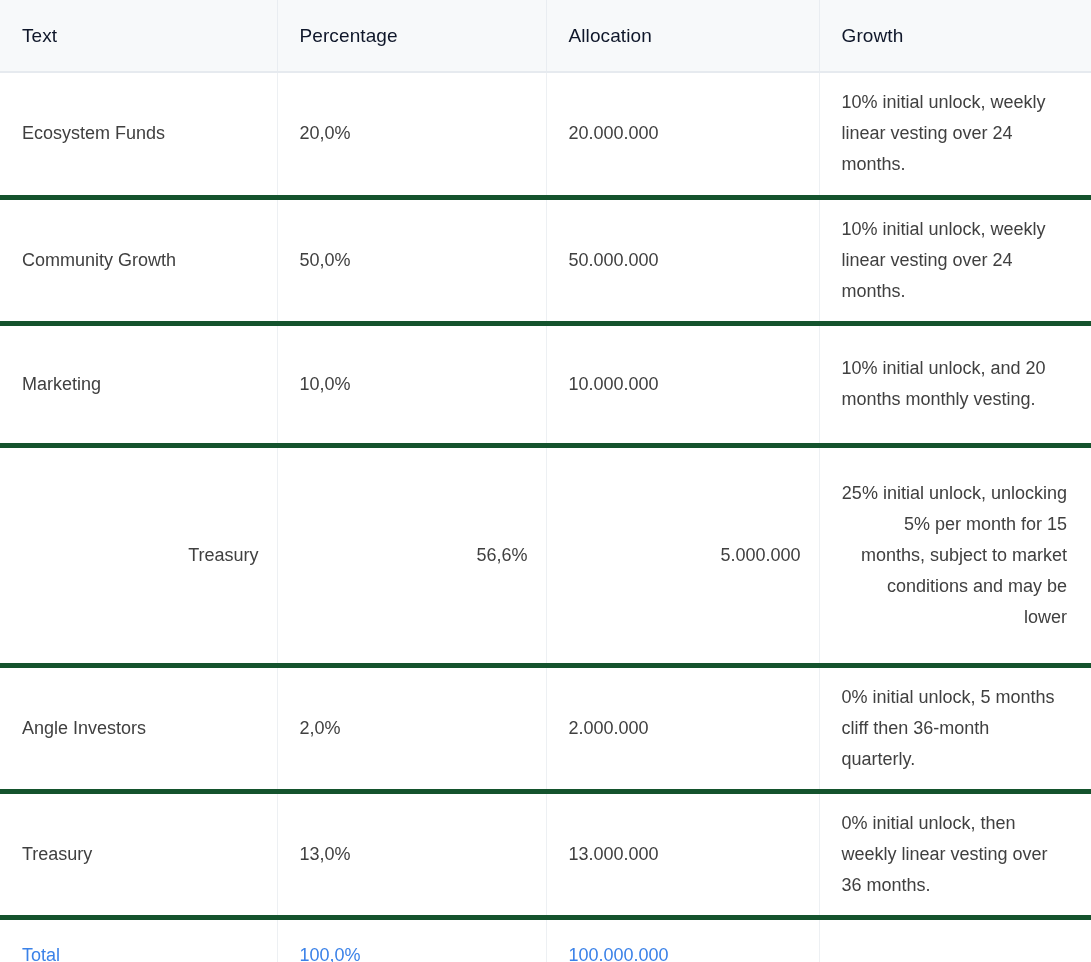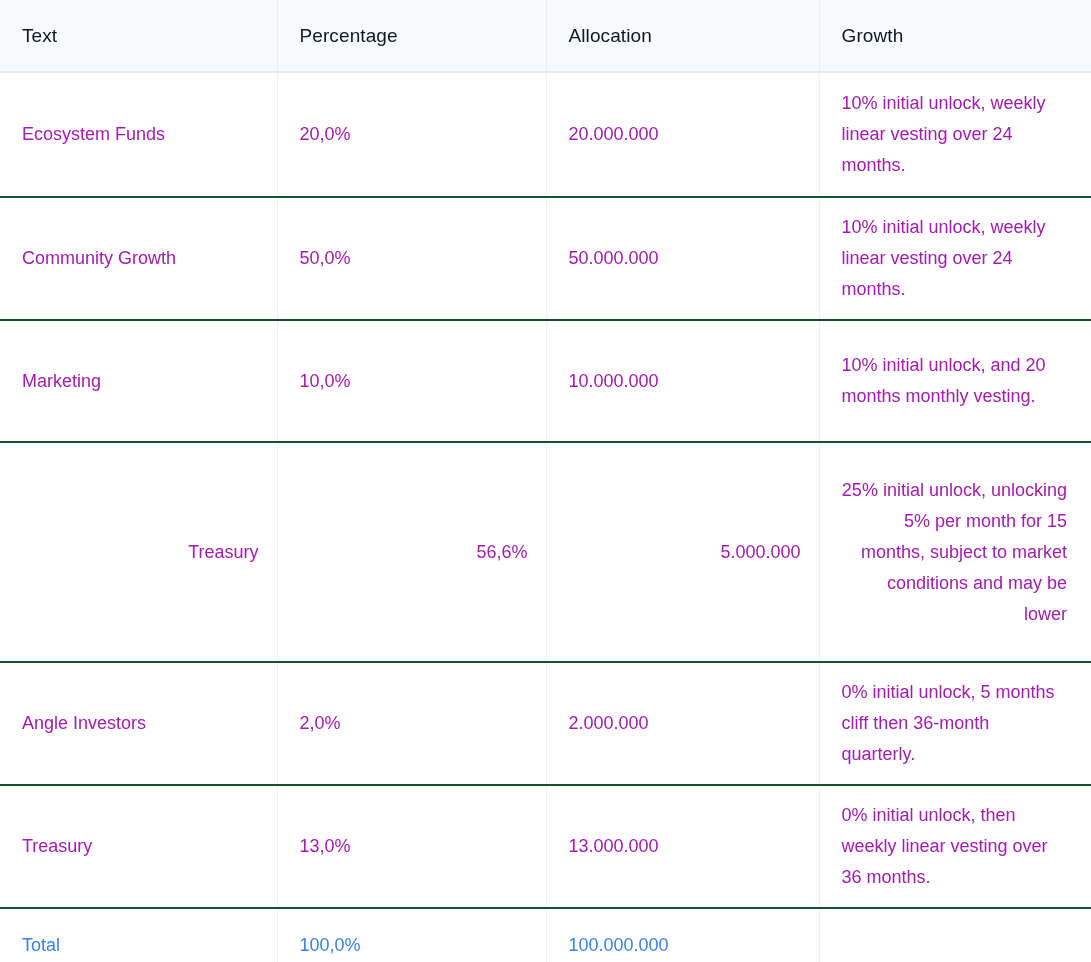--- a/index.html
+++ b/index.html
@@ -47,29 +47,29 @@
     box-sizing: border-box;
     border-bottom: 2px solid #e6eaef;
     border-right: 1px solid #e9edf1;
     letter-spacing: 0.1px;
   }
   thead th.last-col {
     border-right: none;
   }
 
   tbody td {
-    color: #a21caf;
+    color: #404040;
     font-size: 18px;
     font-weight: 400;
     line-height: 31px;
     text-align: left;
     padding: 0 18px 0 22px;
     vertical-align: middle;
     box-sizing: border-box;
-    border-bottom: 2px solid #14532d;
+    border-bottom: 5px solid #14532d;
     border-right: 1px solid #edf0f3;
     background: #ffffff;
   }
   tbody td.last-col {
     border-right: none;
   }
   tbody td.vesting-cell {
     padding-top: 14px;
     padding-bottom: 14px;
     padding-right: 24px;

